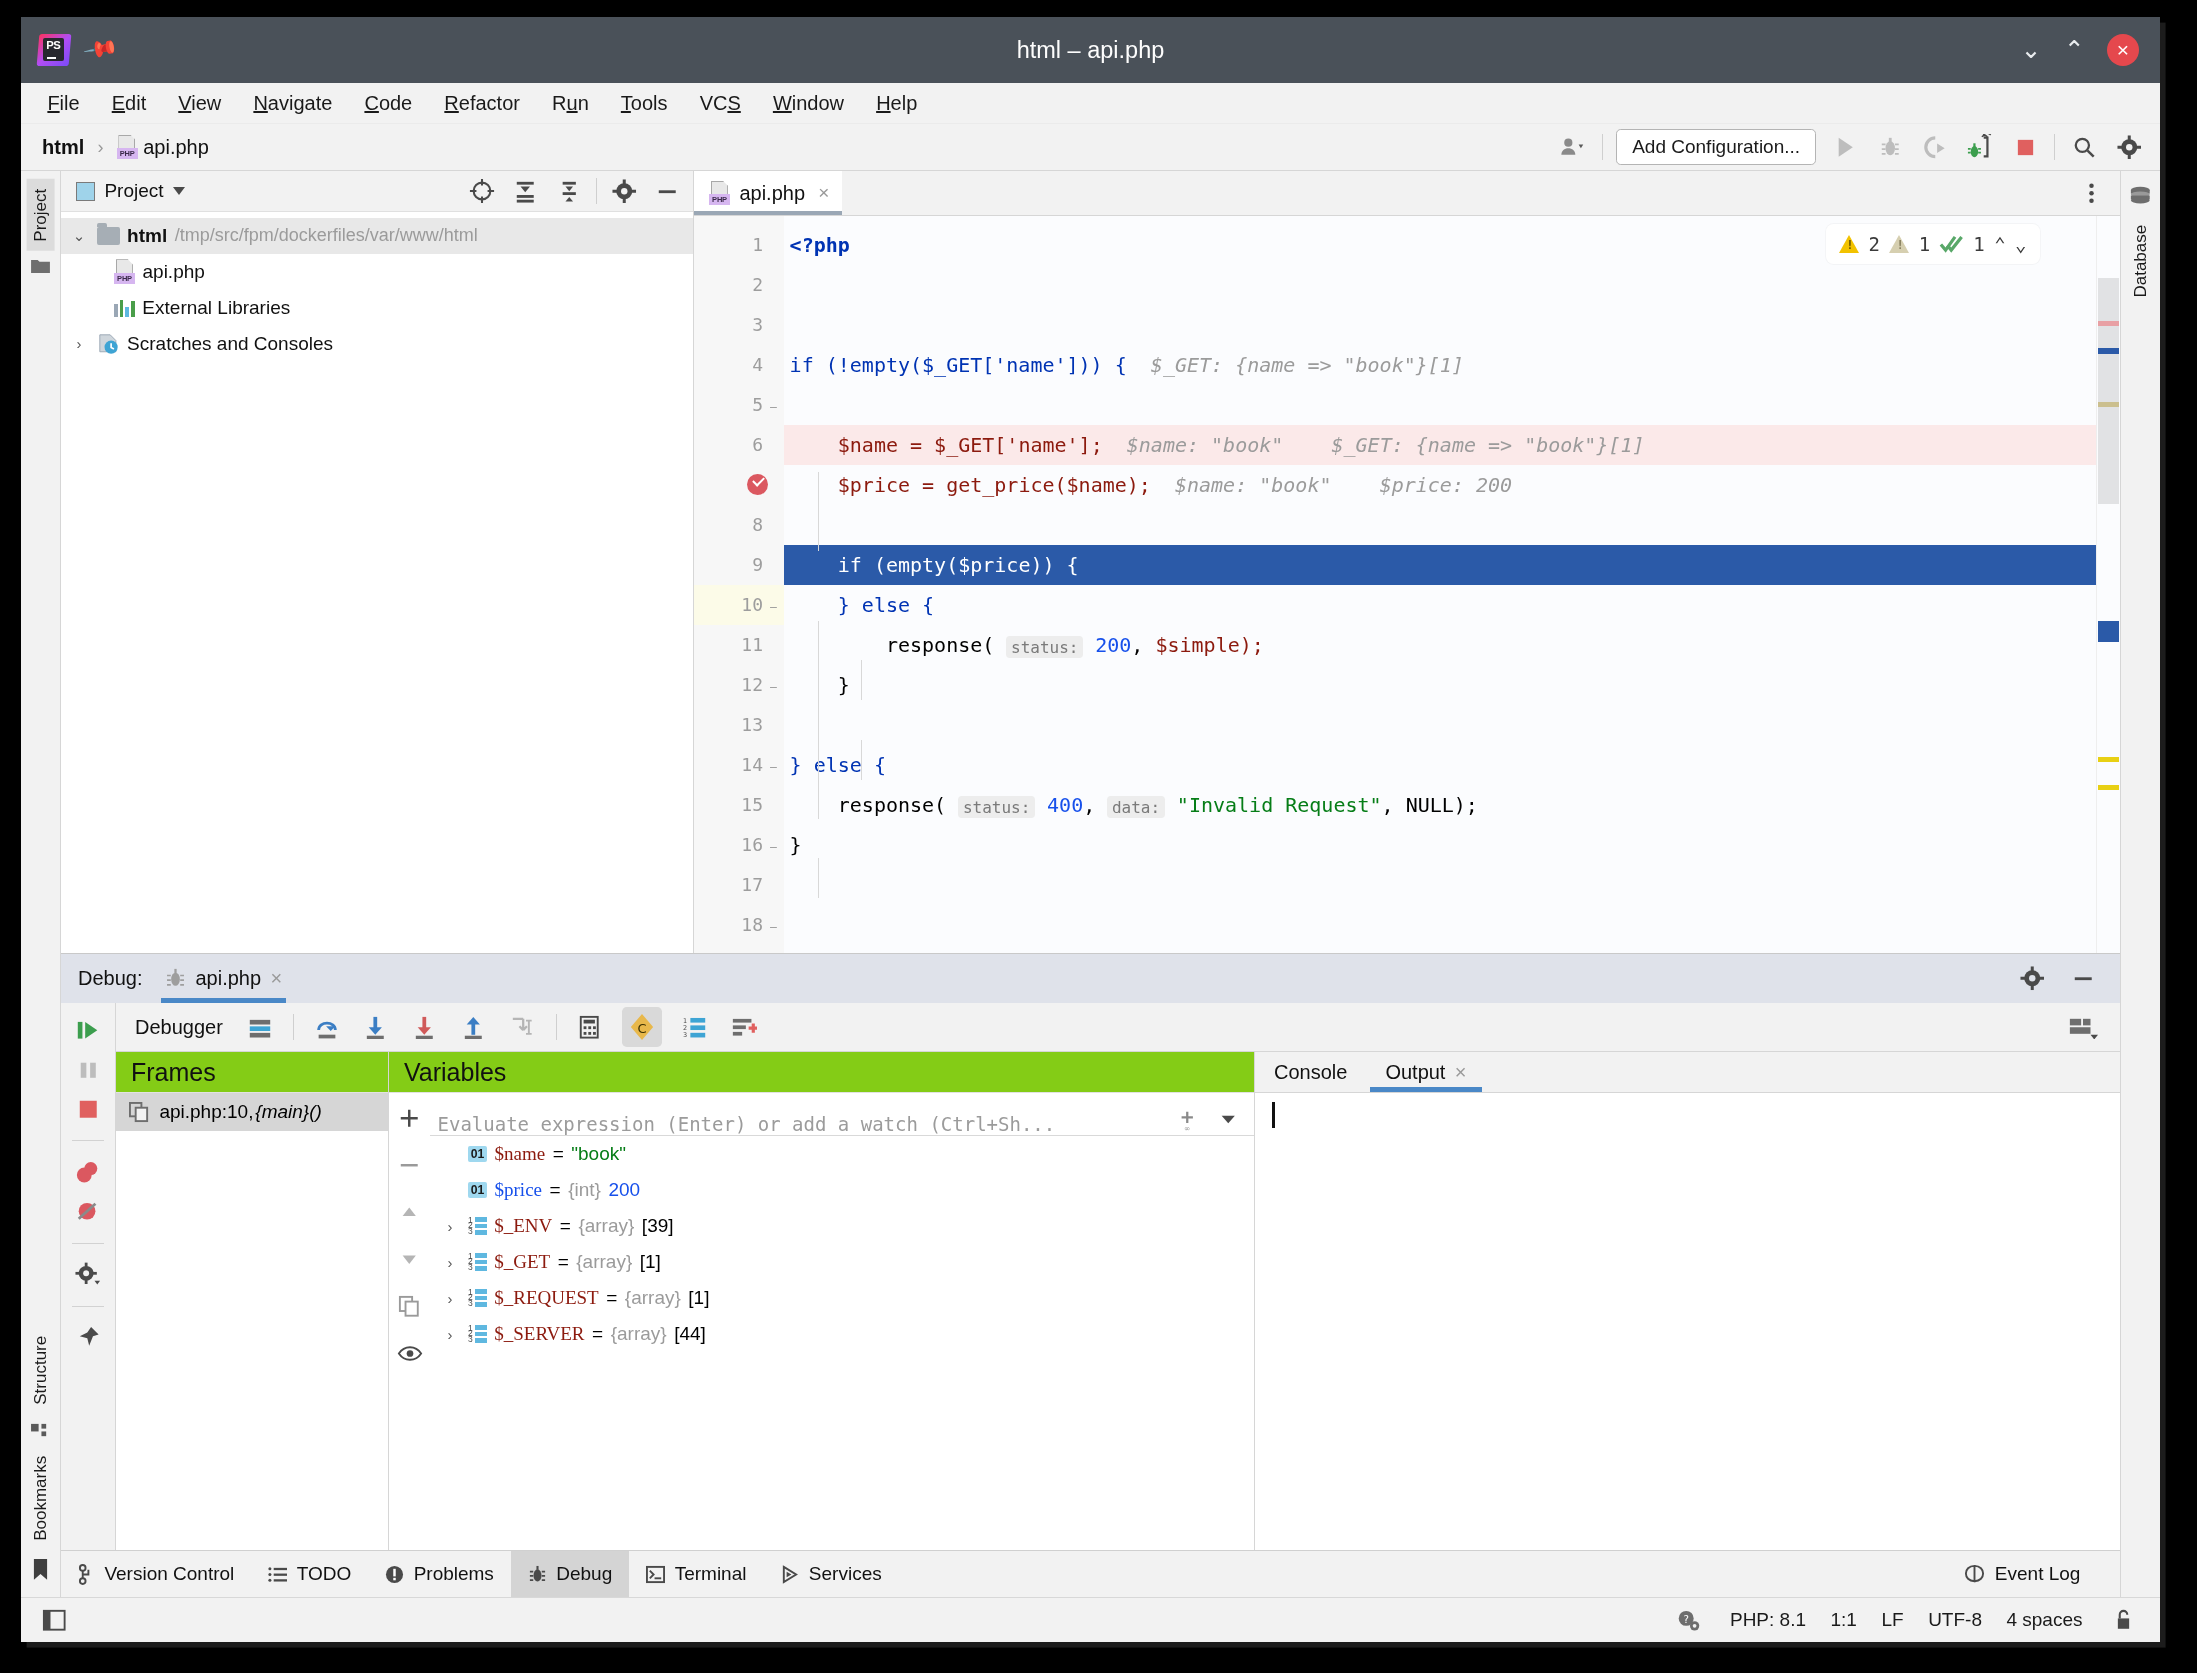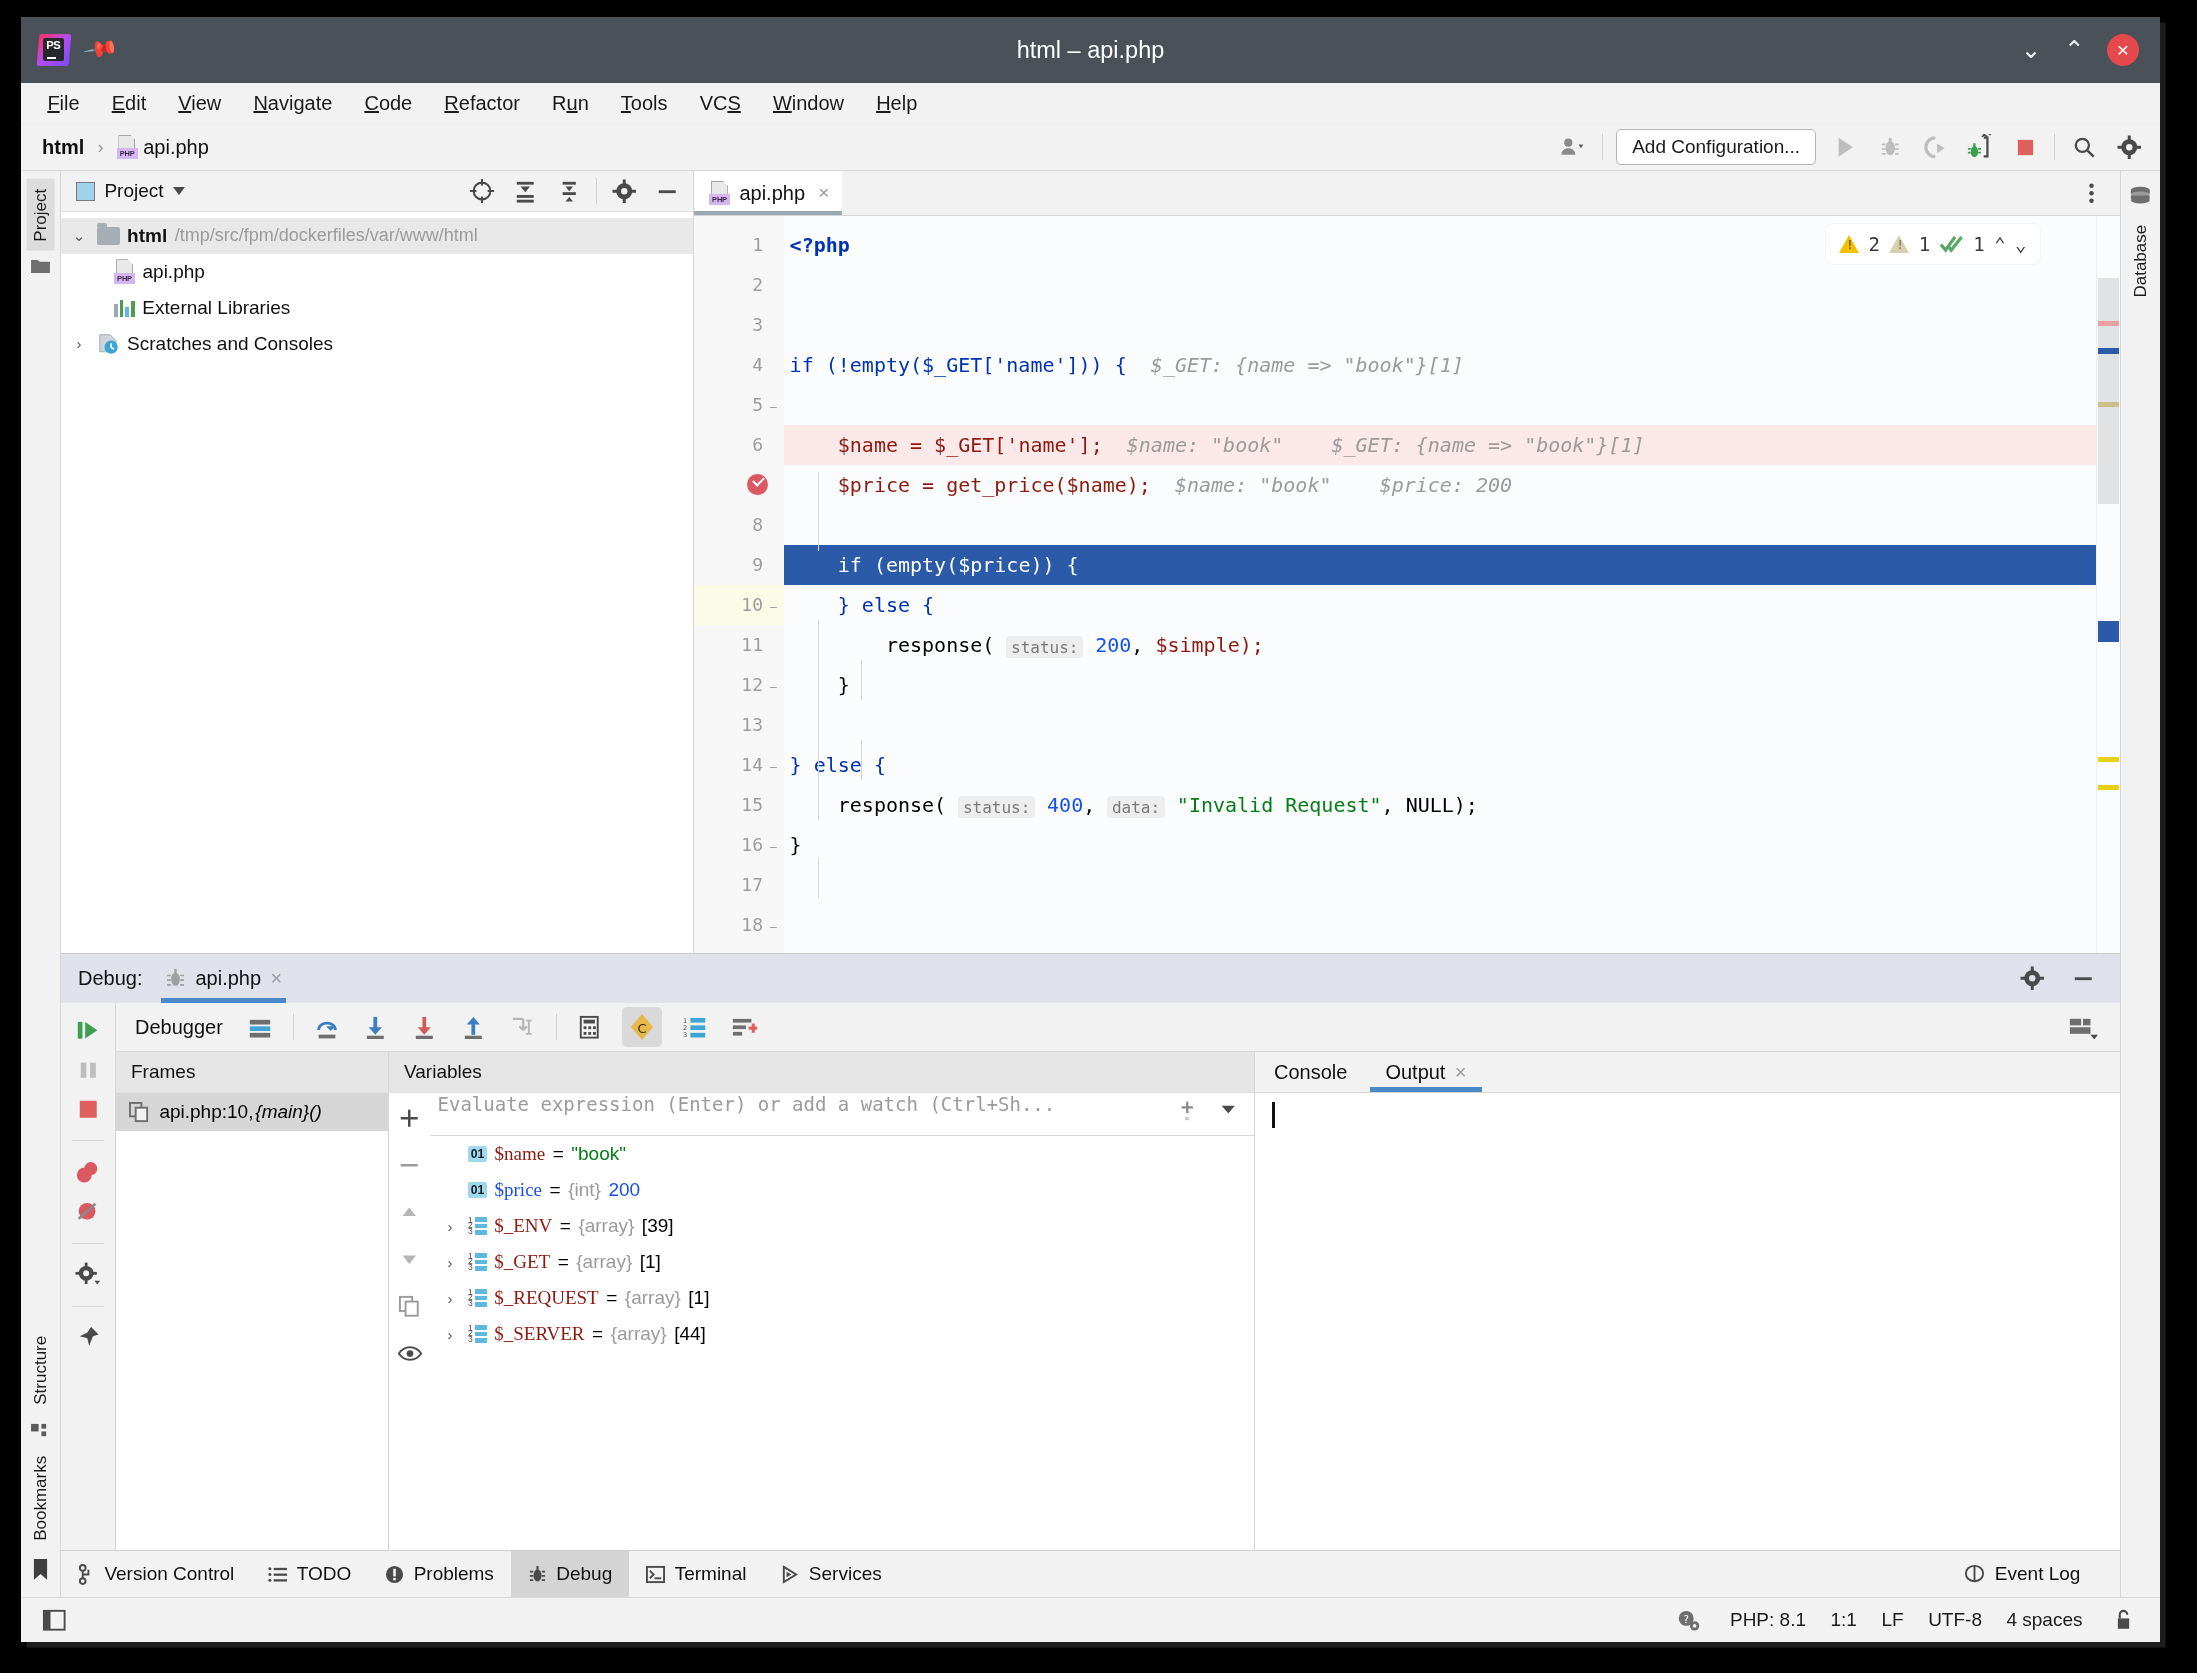--- a/index.html
+++ b/index.html
@@ -259,28 +259,28 @@
   }
   .dbg-rail .sep { width: 32px; height:0.9px; background:#d2d2d2; margin: 7.5px 0; }
   .dbg-content { flex:1; display:flex; flex-direction:column; min-width:0; }
   .dbg-toolbar {
     height: 49px; background:#f2f2f2; display:flex; align-items:center;
     gap: 17px; padding-left: 19px; border-bottom:0.9px solid #d6d6d6; flex:none;
   }
   .dbg-toolbar .tname { font-size:20px; color:#111; margin-right:3.8px; }
   .dbg-panes { flex:1; display:flex; min-height:0; }
   .pane-frames { width: 273px; flex:none; border-right:0.9px solid #d6d6d6; display:flex; flex-direction:column; background:#fff;}
-  .pane-head { height: 41px; background:#e5e5e5; display:flex; align-items:center; padding-left:15px; font-size:19px; color:#111; border-bottom:0.9px solid #e2e2e2;}
+  .pane-head { height: 41px; background:#84cc16; display:flex; align-items:center; padding-left:15px; font-size:25px; color:#111; border-bottom:0.9px solid #e2e2e2;}
   .frame-row { display:flex; align-items:center; gap:9.4px; height:38px; padding-left:13px; font-size:19px; background:#d6d6d6;}
   .pane-vars { flex:1; display:flex; flex-direction:column; border-right:0.9px solid #d6d6d6; min-width:0; background:#fff;}
   .vars-body { flex:1; display:flex; min-height:0; }
   .vars-rail { width: 41px; flex:none; display:flex; flex-direction:column; align-items:center; padding-top:9.4px; gap:15px; background:#fff; }
   .vars-list { flex:1; min-width:0; display:flex; flex-direction:column; }
   .watchbar {
-    height: 43px; display:flex; align-items:flex-start; gap:9.4px; padding: 0 9.4px 0 7.5px;
+    height: 43px; display:flex; align-items:flex-end; gap:9.4px; padding: 0 9.4px 0 7.5px;
     border-bottom:0.9px solid #d9d9d9; background:#fff;
   }
   .watchbar .ph { flex:1; font-family:"DejaVu Sans Mono", monospace; font-size:19px; color:#9b9b9b;}
   .vrow { display:flex; align-items:center; gap:7.5px; height: 36px; padding-left: 9.4px; font-size:19px; white-space:nowrap;}
   .vexp { width:21px; text-align:center; color:#555; font-size:15px;}
   .badge01 {
     background:#9fd8ef; color:#1a1a1a; font-size:12.2px; font-weight:bold;
     padding: 0.9px 2.8px; border-radius:1.9px;
   }
   .arrico { display:inline-flex; align-items:center; gap:1.9px; }

